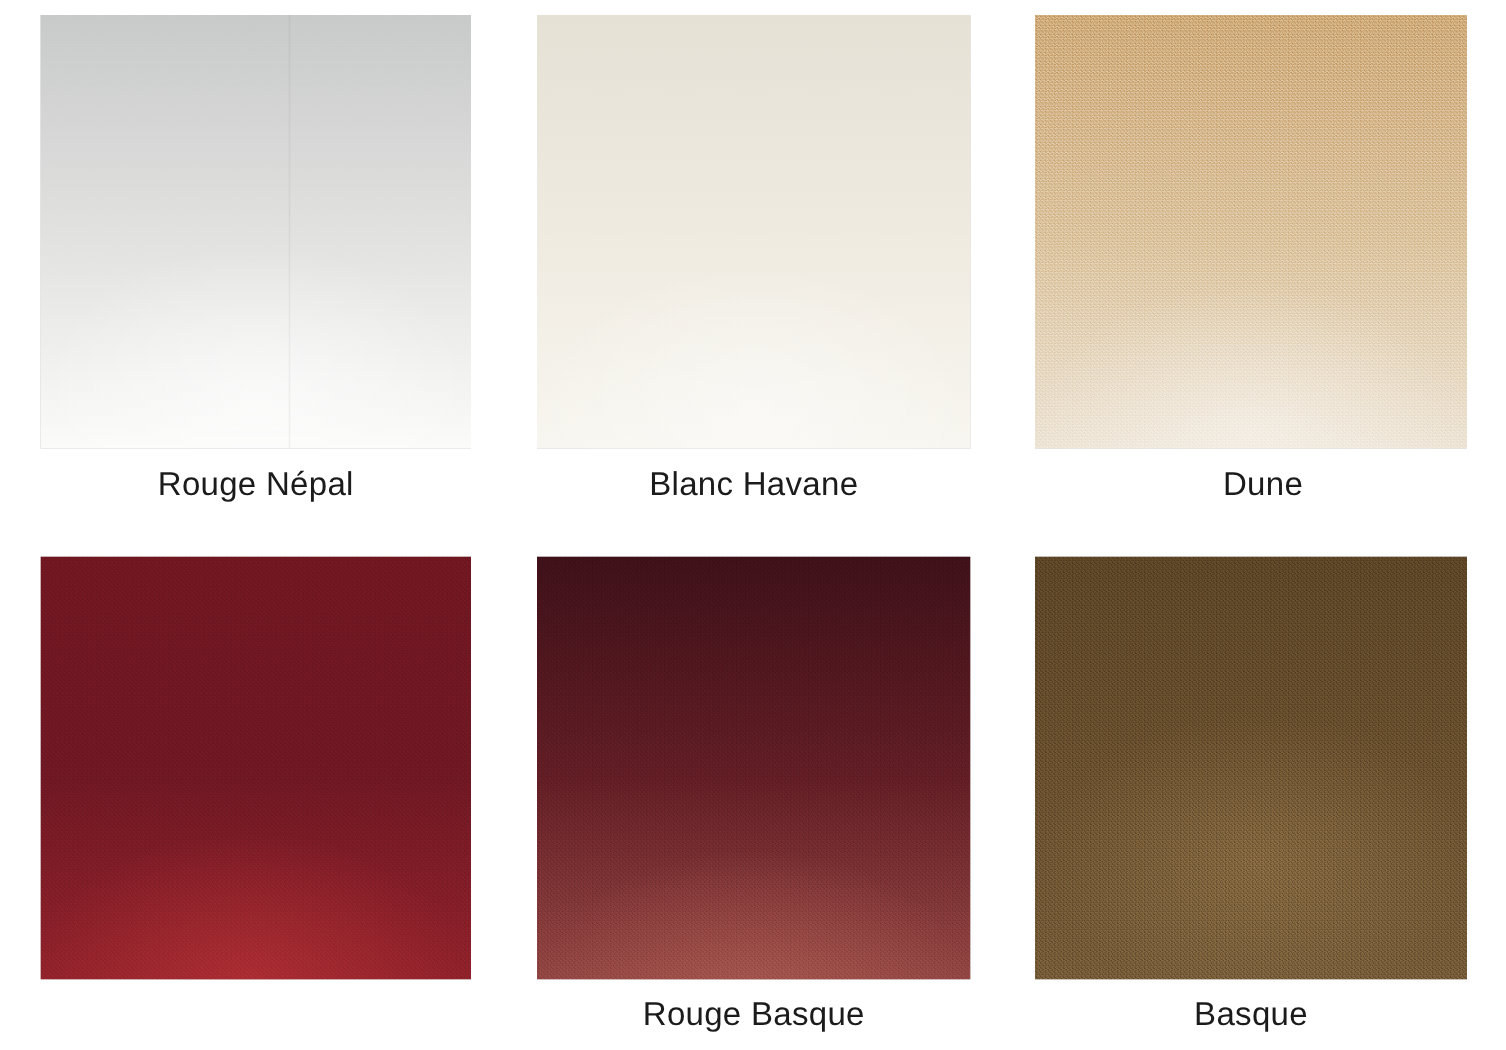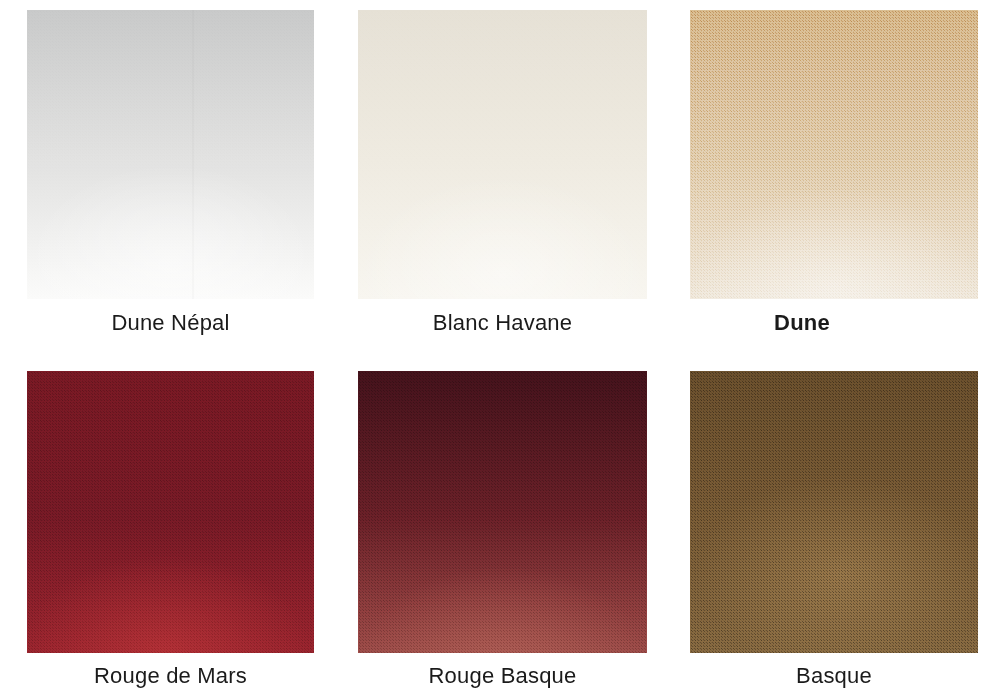--- a/index.html
+++ b/index.html
@@ -88,48 +88,47 @@
 
 <div id="palette" style="background: rgb(255, 255, 255); width: 1004px; height: 700px;">
     <div class="swatch-cell" style="left: 27px; top: 10px; width: 287px; height: 289px;">
       <div class="swatch-chip">
         <div class="chip-base" style="background: linear-gradient(rgb(200, 201, 201) 0%, rgb(226, 226, 225) 52%, rgb(251, 251, 250) 100%);"></div>
         <div class="chip-glow" style="background: radial-gradient(70% 48% at 50% 88%, rgba(255, 255, 255, 0.55) 0%, rgba(255, 255, 255, 0) 72%);"></div>
         <div class="chip-grain" style="opacity: 0.05;"></div>
         <div class="chip-seam" style="left: 165px; opacity: 1;"></div>
       </div>
     </div>
-    <div class="swatch-label" style="top: 310px; left: 27px; width: 287px; color: rgb(27, 27, 27);">Dune Népal</div>
+    <div class="swatch-label" style="top: 310px; left: 27px; width: 287px; color: rgb(27, 27, 27);">Rouge Népal</div>
     <div class="swatch-cell" style="left: 358px; top: 10px; width: 289px; height: 289px;">
       <div class="swatch-chip">
         <div class="chip-base" style="background: linear-gradient(rgb(230, 225, 213) 0%, rgb(239, 235, 225) 52%, rgb(248, 246, 240) 100%);"></div>
         <div class="chip-glow" style="background: radial-gradient(70% 48% at 50% 92%, rgba(255, 255, 255, 0.45) 0%, rgba(255, 255, 255, 0) 72%);"></div>
         <div class="chip-grain" style="opacity: 0.04;"></div>
         <div class="chip-seam" style="left: 0px; opacity: 0;"></div>
       </div>
     </div>
     <div class="swatch-label" style="top: 310px; left: 358px; width: 289px; color: rgb(27, 27, 27);">Blanc Havane</div>
     <div class="swatch-cell" style="left: 690px; top: 10px; width: 288px; height: 289px;">
       <div class="swatch-chip">
         <div class="chip-base" style="background: linear-gradient(rgb(203, 164, 113) 0%, rgb(217, 191, 151) 52%, rgb(236, 226, 210) 100%);"></div>
         <div class="chip-glow" style="background: radial-gradient(70% 48% at 50% 96%, rgba(255, 255, 255, 0.4) 0%, rgba(255, 255, 255, 0) 72%);"></div>
         <div class="chip-grain" style="opacity: 0.52;"></div>
         <div class="chip-seam" style="left: 0px; opacity: 0;"></div>
       </div>
     </div>
-    <div class="swatch-label" style="top: 310px; left: 658px; width: 288px; color: rgb(27, 27, 27); font-weight: bold;">Dune</div>
+    <div class="swatch-label" style="top: 310px; left: 698px; width: 288px; color: rgb(27, 27, 27);">Dune</div>
     <div class="swatch-cell" style="left: 27px; top: 371px; width: 287px; height: 282px;">
       <div class="swatch-chip">
         <div class="chip-base" style="background: linear-gradient(rgb(109, 22, 32) 0%, rgb(107, 23, 34) 52%, rgb(140, 32, 41) 100%);"></div>
         <div class="chip-glow" style="background: radial-gradient(70% 48% at 48% 100%, rgba(190, 52, 54, 0.55) 0%, rgba(255, 255, 255, 0) 72%);"></div>
         <div class="chip-grain" style="opacity: 0.22;"></div>
         <div class="chip-seam" style="left: 0px; opacity: 0;"></div>
       </div>
     </div>
-    <div class="swatch-label" style="top: 663px; left: 27px; width: 287px; color: rgb(27, 27, 27);">Rouge de Mars</div>
     <div class="swatch-cell" style="left: 358px; top: 371px; width: 289px; height: 282px;">
       <div class="swatch-chip">
         <div class="chip-base" style="background: linear-gradient(rgb(60, 16, 24) 0%, rgb(94, 28, 35) 52%, rgb(141, 67, 64) 100%);"></div>
         <div class="chip-glow" style="background: radial-gradient(70% 48% at 50% 104%, rgba(178, 96, 84, 0.5) 0%, rgba(255, 255, 255, 0) 72%);"></div>
         <div class="chip-grain" style="opacity: 0.26;"></div>
         <div class="chip-seam" style="left: 0px; opacity: 0;"></div>
       </div>
     </div>
     <div class="swatch-label" style="top: 663px; left: 358px; width: 289px; color: rgb(27, 27, 27); text-align: center;">Rouge Basque</div>
     <div class="swatch-cell" style="left: 690px; top: 371px; width: 288px; height: 282px;">

